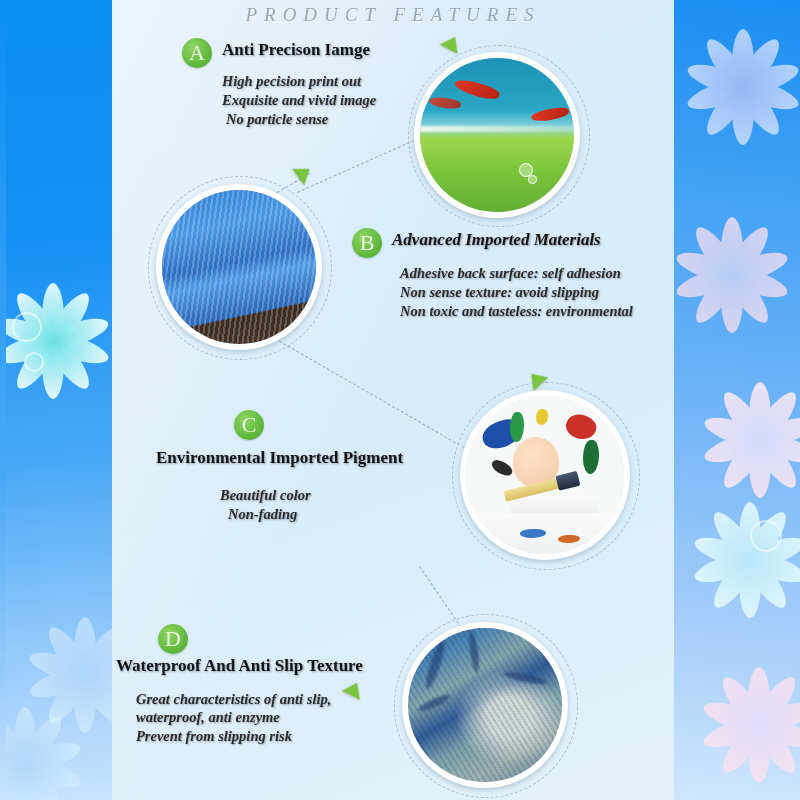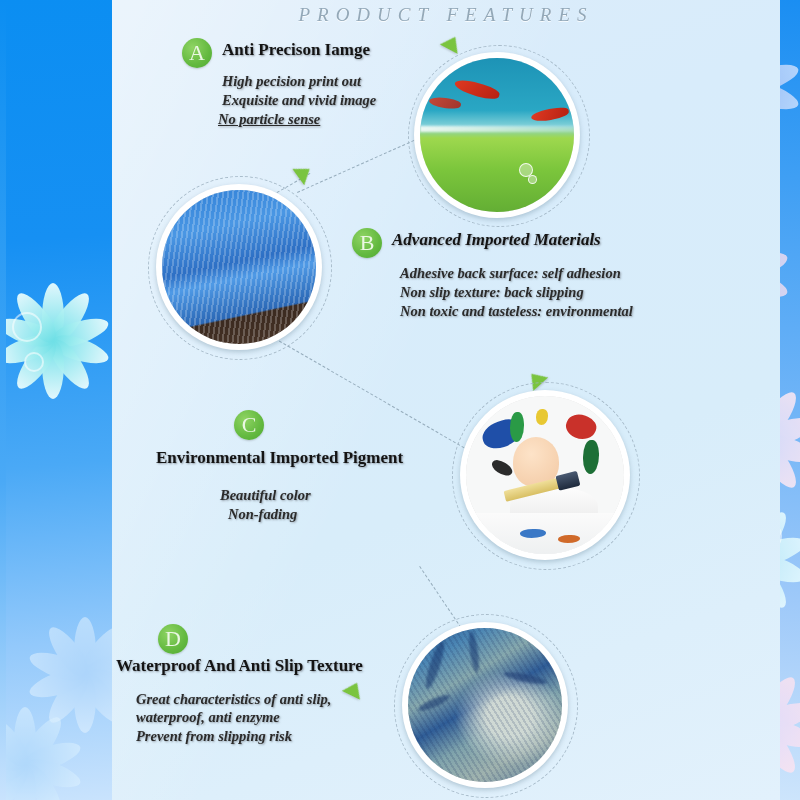--- a/index.html
+++ b/index.html
@@ -34,21 +34,21 @@
   .fr-c{right:-30px;top:370px;width:140px;height:140px;opacity:.85;}
   .fr-c .petal{background:linear-gradient(180deg,#ffe9f3,#e3e0fb);}
   .fr-d{right:-10px;top:500px;width:120px;height:120px;opacity:.85;}
   .fr-d .petal{background:linear-gradient(180deg,#eafdff,#bfeef7);}
   .fr-e{right:-34px;top:650px;width:150px;height:150px;opacity:.8;}
   .fr-e .petal{background:linear-gradient(180deg,#ffe4f0,#e9dcfb);}
 
   .swirl{position:absolute;border:2px solid rgba(255,255,255,.55);border-radius:50%;}
 
   
-  .center{position:absolute;left:112px;top:0;width:668px;height:800px;
+  .center{position:absolute;left:112px;top:0;width:562px;height:800px;
     background:linear-gradient(160deg,#dcecfa 0%,#d8ecfb 28%,#d8edfa 60%,#e2f1fc 100%);}
   .center:before{content:"";position:absolute;inset:0;
     background:linear-gradient(115deg,rgba(255,255,255,.45),rgba(255,255,255,0) 45%);}
 
   .title{position:absolute;left:0;right:0;top:4px;text-align:center;
     font-family:"Liberation Serif",serif;font-style:italic;font-size:19px;
     letter-spacing:7px;color:#93a8b8;text-shadow:0 1px 0 rgba(255,255,255,.8);}
 
   
   .badge{position:absolute;width:30px;height:30px;border-radius:50%;
@@ -235,21 +235,21 @@
     <div class="arrow" style="left:330px;top:36px;transform:rotate(28deg);"></div>
     <div class="arrow" style="left:182px;top:166px;transform:rotate(54deg);"></div>
     <div class="arrow" style="left:414px;top:372px;transform:rotate(-42deg);"></div>
     <div class="arrow" style="left:232px;top:682px;transform:rotate(26deg);"></div>
 
     <div>
       <div class="badge" style="left:70px;top:38px;">A</div>
       <div class="heading" style="left:110px;top:40px;">Anti Precison Iamge</div>
       <div class="body-text" style="left:110px;top:72px;">High pecision print out</div>
       <div class="body-text" style="left:110px;top:91px;">Exquisite and vivid image</div>
-      <div class="body-text" style="left:106px;top:110px;text-decoration:underline;">No particle sense</div>
+      <div class="body-text" style="left:114px;top:110px;">No particle sense</div>
 
       <div class="dash-ring" style="left:296px;top:45px;width:180px;height:180px;"></div>
       <div class="circle" style="left:302px;top:52px;width:166px;height:166px;">
         <div class="inner">
           <div class="ph-a">
             <div class="koi" style="left:22%;top:16%;width:46px;height:13px;transform:rotate(16deg);"></div>
             <div class="koi" style="left:6%;top:26%;width:32px;height:10px;transform:rotate(8deg);opacity:.85;"></div>
             <div class="koi" style="left:72%;top:33%;width:38px;height:11px;transform:rotate(-10deg);"></div>
             <div class="leafline"></div>
             <div class="drop" style="left:64%;top:68%;width:12px;height:12px;"></div>
@@ -263,21 +263,21 @@
       <div class="dash-ring" style="left:36px;top:176px;width:182px;height:182px;"></div>
       <div class="circle" style="left:44px;top:184px;width:166px;height:166px;">
         <div class="inner">
             <div class="ph-b"></div>
           </div>
       </div>
 
       <div class="badge" style="left:240px;top:228px;">B</div>
       <div class="heading" style="left:280px;top:230px;font-style:italic;">Advanced Imported Materials</div>
       <div class="body-text" style="left:288px;top:264px;">Adhesive back surface: self adhesion</div>
-      <div class="body-text" style="left:288px;top:283px;">Non slip texture: back slipping</div>
+      <div class="body-text" style="left:288px;top:283px;">Non sense texture: avoid slipping</div>
       <div class="body-text" style="left:288px;top:302px;">Non toxic and tasteless: environmental</div>
     </div>
 
     <div>
       <div class="badge" style="left:122px;top:410px;">C</div>
       <div class="heading" style="left:44px;top:448px;">Environmental Imported Pigment</div>
       <div class="body-text" style="left:108px;top:486px;">Beautiful color</div>
       <div class="body-text" style="left:104px;top:505px;margin-left:12px;">Non-fading</div>
 
       <div class="dash-ring" style="left:340px;top:382px;width:186px;height:186px;"></div>

